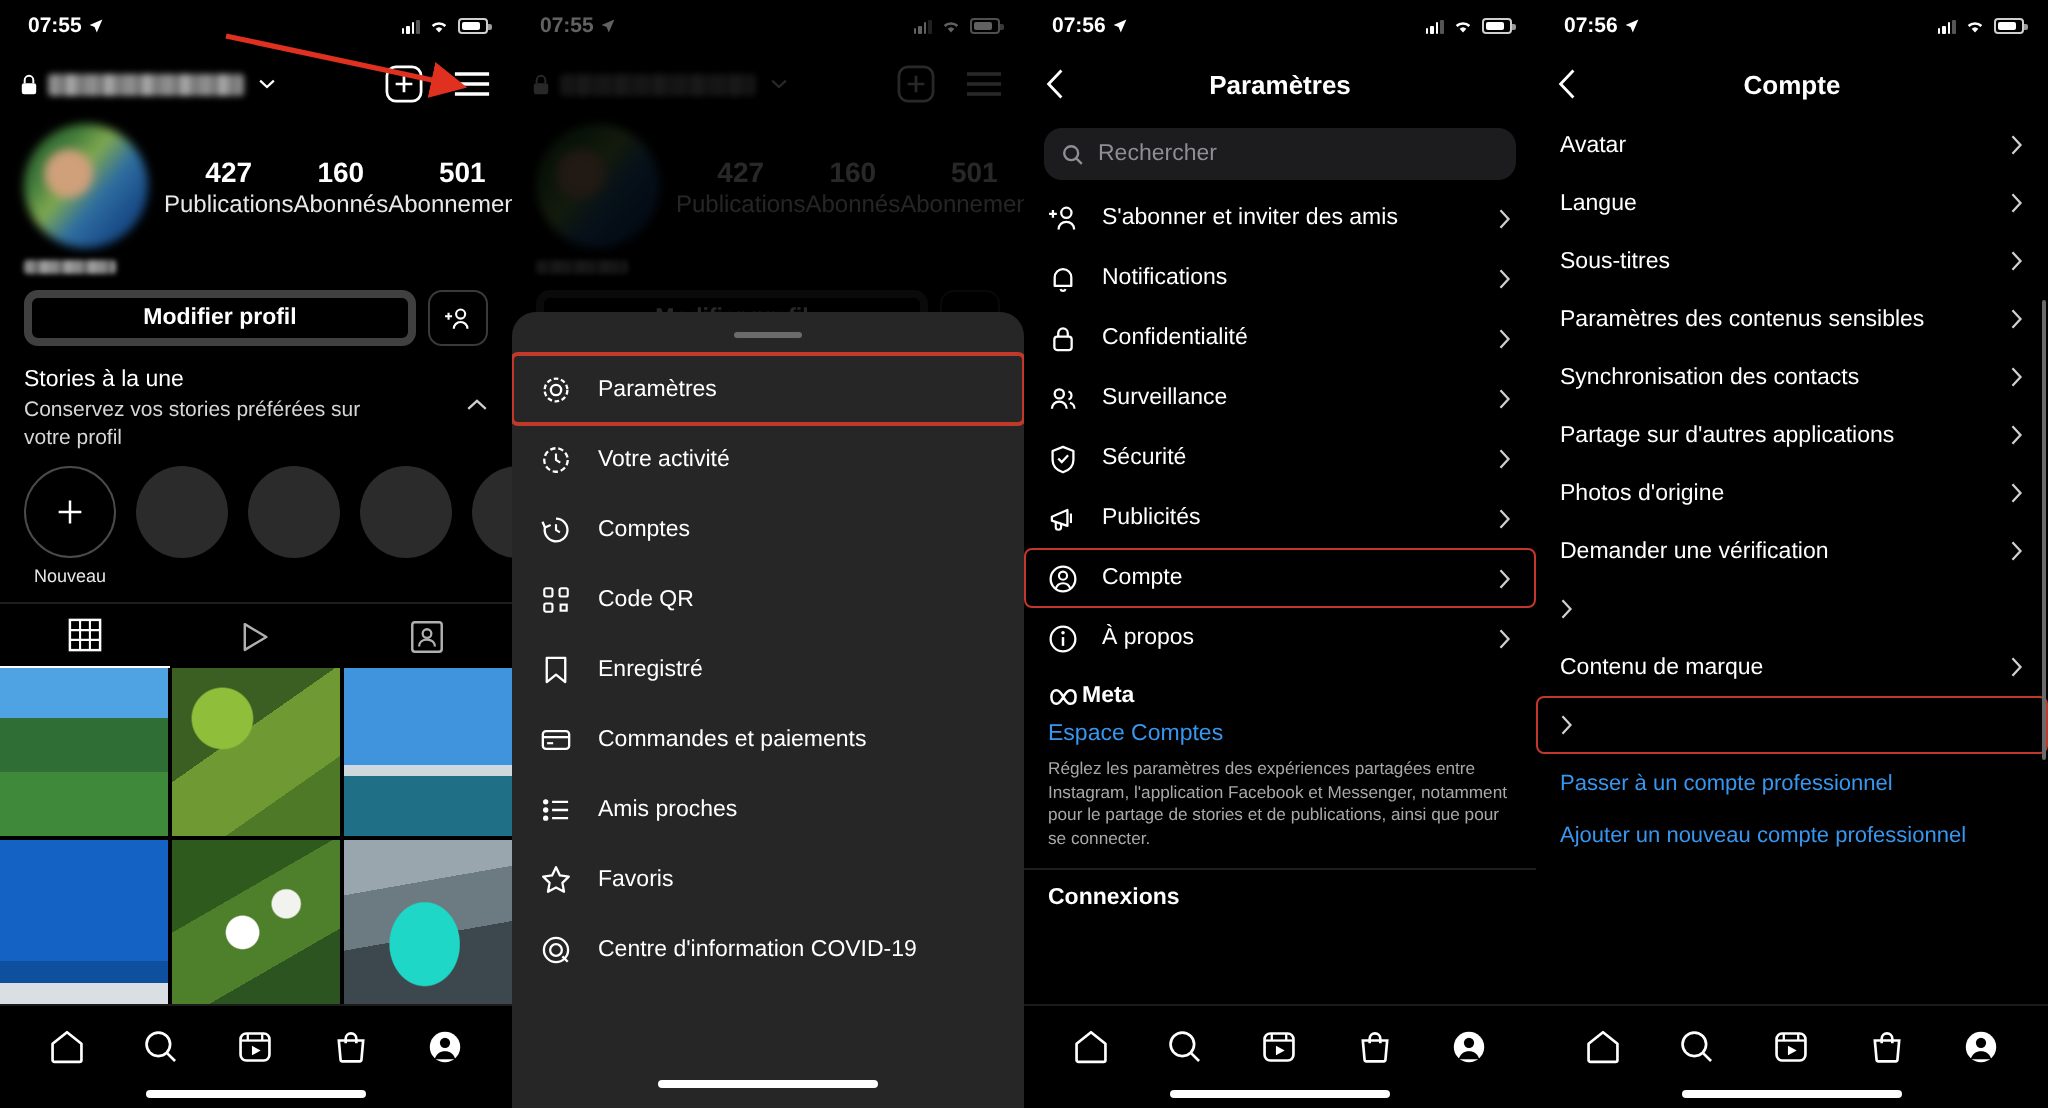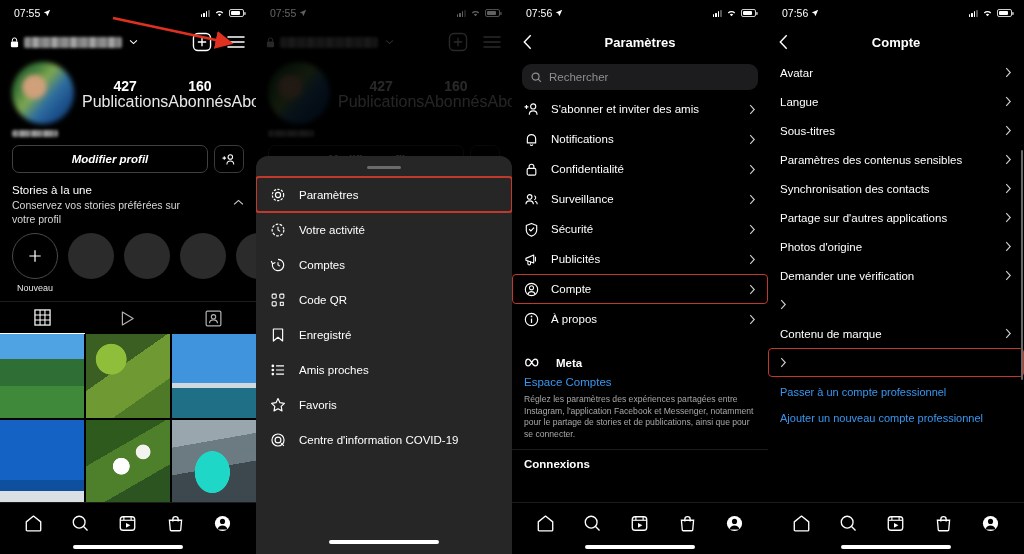--- a/index.html
+++ b/index.html
@@ -9,21 +9,21 @@
     font-family: "Liberation Sans", sans-serif;
     -webkit-font-smoothing: antialiased;
   }
   .stage { position: relative; width: 1024px; height: 554px; background:#000; display:flex; }
   .panel { position: relative; width: 256px; height: 554px; background: #000; overflow: hidden; flex: 0 0 256px; }
 
   
   .statusbar {
     height: 26px; display: flex; align-items: center;
     justify-content: space-between; padding: 0 12px 0 14px;
-    color: #fff; font-size: 10.5px; font-weight: 400; gap: 16px;
+    color: #fff; font-size: 10.5px; font-weight: 700; gap: 16px;
   }
   .sb-left { display:flex; align-items:center; gap:3px; }
   .sb-right { display:flex; align-items:center; gap:4px; }
   .loc-arrow { width:8px; height:8px; display:block; }
   .sig { display:flex; align-items:flex-end; gap:1px; height:8px; }
   .sig i { display:block; width:1.6px; background:#fff; border-radius:.5px; }
   .sig i:nth-child(1){height:3px} .sig i:nth-child(2){height:4.5px}
   .sig i:nth-child(3){height:6px} .sig i:nth-child(4){height:7.5px; background:#555}
   .batt { width:15px; height:8px; border:1px solid #cfcfcf; border-radius:2px; position:relative; padding:1px; }
   .batt::after { content:""; position:absolute; right:-2.5px; top:2.2px; width:1.4px; height:3.2px; background:#9a9a9a; border-radius:0 1px 1px 0;}
@@ -46,32 +46,31 @@
   .avatar {
     width:62px; height:62px; border-radius:50%;
     background:
       radial-gradient(circle at 36% 40%, #cfa07a 0 22%, transparent 23%),
       linear-gradient(130deg,#2b5d2b 0%, #3f7a3a 26%, #7fa84f 42%, #2f6ea0 60%, #1b4f8a 78%, #123b66 100%);
     filter: blur(2.4px);
   }
   .stats { display:flex; flex:1 1 auto; justify-content:space-around; padding-left:6px; }
   .stat { text-align:center; color:#fff; }
   .stat .num { font-size:14px; font-weight:700; line-height:17px; }
-  .stat .lbl { font-size:16px; color:#e8e8e8; line-height:14px; }
+  .stat .lbl { font-size:12px; color:#e8e8e8; line-height:14px; }
 
   .blur-name { margin:6px 0 0 12px; height:7px; width:46px; border-radius:2px;
     background: repeating-linear-gradient(90deg,#8a8a8a 0 5px,#666 5px 8px,#9c9c9c 8px 12px); filter: blur(1.4px); }
 
   .prof-actions { display:flex; gap:6px; padding: 8px 12px 0 12px; align-items:stretch; }
   .btn-edit {
-    flex:1 1 auto; height:28px; border:1px solid #404040; border-radius:7px;
+    flex:1 1 auto; height:28px; border:4px solid #404040; border-radius:7px;
     background:transparent; color:#fff; font-size:11.5px; font-weight:600;
     display:flex; align-items:center; justify-content:center; cursor:pointer;
     font-family:"Liberation Sans", sans-serif;
-    font-style:italic;
   }
   .btn-addfriend { width:30px; height:28px; border:1px solid #3a3a3c; border-radius:7px;
     display:flex; align-items:center; justify-content:center; cursor:pointer; background:transparent; }
 
   .high-sec { padding: 10px 12px 0 12px; position:relative; }
   .high-title { color:#fff; font-size:11.5px; font-weight:400; line-height:15px; }
   .high-sub { color:#d6d6d6; font-size:10.5px; line-height:13.5px; max-width:185px; margin-top:1px; }
   .high-collapse { position:absolute; right:12px; top:26px; }
 
   .highlights { display:flex; gap:10px; padding: 7px 0 0 12px; align-items:flex-start; }
@@ -117,21 +116,21 @@
   .search {
     height:26px; background:#1c1c1e; border-radius:9px; display:flex; align-items:center;
     gap:7px; padding:0 9px; color:#8e8e93; font-size:11.5px; cursor:text;
   }
   .s-row { display:flex; align-items:center; gap:12px; height:30px; padding:0 12px; cursor:pointer; position:relative; }
   .s-row .lbl { flex:1 1 auto; color:#fff; font-size:11.5px; }
   .s-row.marked { outline:1.6px solid #c0392b; outline-offset:-1px; border-radius:4px; }
   .s-row.plain { gap:0; }
 
   .meta-sec { padding: 8px 12px 0 12px; }
-  .meta-brand { display:flex; align-items:flex-start; gap:15px; color:#fff; font-size:11.5px; font-weight:600;margin-top:15px; }
+  .meta-brand { display:flex; align-items:flex-end; gap:0; color:#fff; font-size:11.5px; font-weight:600; }
   .meta-link { color:#3797f0; font-size:11.5px; margin-top:7px; cursor:pointer; }
   .meta-desc { color:#a8a8a8; font-size:8.6px; line-height:11.6px; margin-top:6px; }
   .sec-divider { height:1px; background:#1d1d1d; margin:9px 0 0 0; }
   .sec-head { color:#fff; font-size:11.5px; font-weight:700; padding: 8px 12px 0 12px; }
 
   .blue-link { color:#3797f0; font-size:11px; padding: 9px 12px 0 12px; cursor:pointer; }
 
   .scrollbar { position:absolute; right:1.5px; width:2px; background:#6a6a6a; border-radius:2px; }
 
   
@@ -423,20 +422,28 @@
         <span class="lbl">Code QR</span>
       </div>
 
       <div class="sheet-item">
         <svg width="16" height="16" viewBox="0 0 18 18">
             <path d="M3.8 2.2h10.4v13.6L9 11.6l-5.2 4.2z" stroke="#fff" stroke-width="1.3" fill="none" stroke-linejoin="round"></path>
           </svg>
         <span class="lbl">Enregistré</span>
       </div>
 
+      <div class="sheet-item">
+        <svg width="16" height="16" viewBox="0 0 18 18">
+            <rect x="1.6" y="4" width="14.8" height="10" rx="1.8" stroke="#fff" stroke-width="1.3" fill="none"></rect>
+            <path d="M1.6 7.4h14.8" stroke="#fff" stroke-width="1.3"></path>
+            <path d="M4 10.8h3.4" stroke="#fff" stroke-width="1.2"></path>
+          </svg>
+        <span class="lbl">Commandes et paiements</span>
+      </div>
 
       <div class="sheet-item">
         <svg width="16" height="16" viewBox="0 0 18 18">
             <circle cx="3.2" cy="4.4" r="1.5" fill="#fff"></circle>
             <circle cx="3.2" cy="9" r="1.5" fill="#fff"></circle>
             <circle cx="3.2" cy="13.6" r="1.5" fill="#fff"></circle>
             <path d="M6.8 4.4h9M6.8 9h9M6.8 13.6h9" stroke="#fff" stroke-width="1.3"></path>
           </svg>
         <span class="lbl">Amis proches</span>
       </div>

